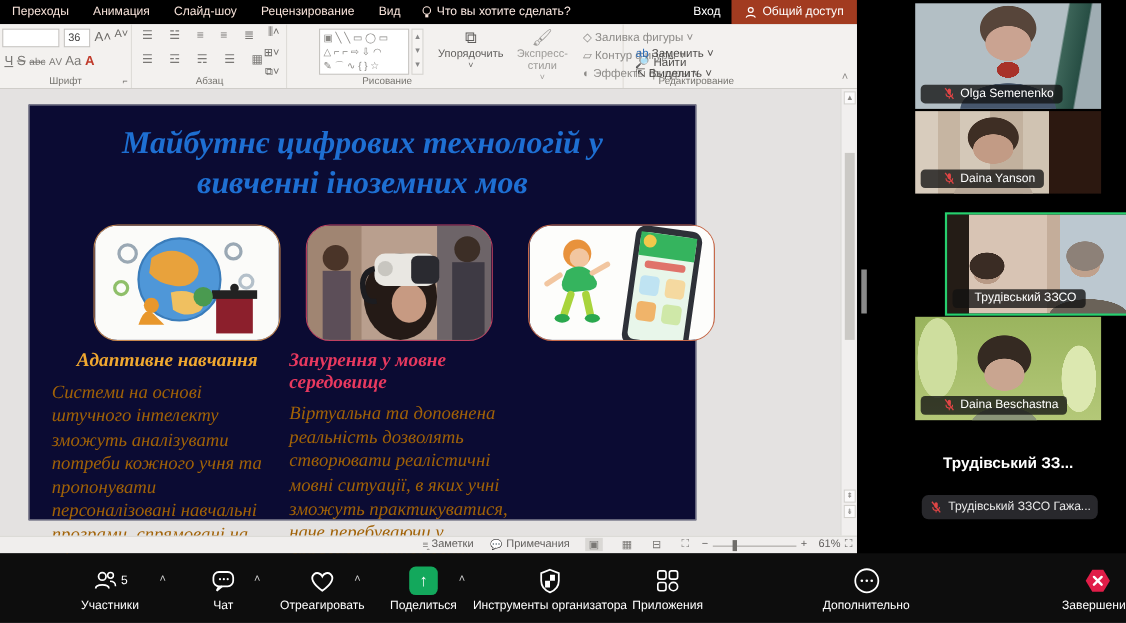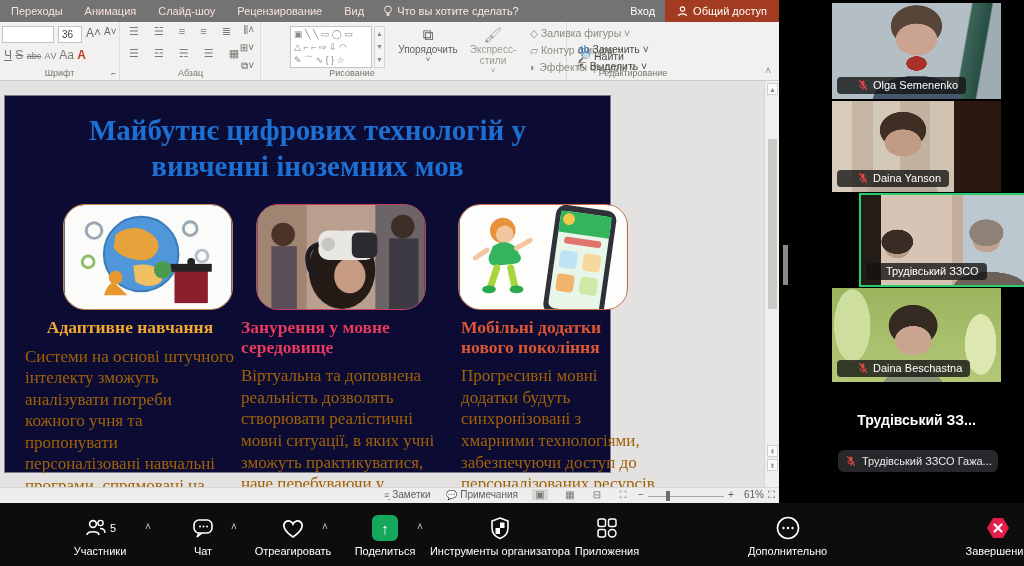--- a/index.html
+++ b/index.html
@@ -2,21 +2,21 @@
 <html><head>
 <meta charset="utf-8">
 <style>
   * { margin:0; padding:0; box-sizing:border-box; }
   html,body { width:1024px; height:566px; background:#000; overflow:hidden;
               font-family:"Liberation Sans", sans-serif; position:relative; }
 
   
   #ppt { position:absolute; left:0; top:0; width:779px; height:503px; background:#e6e4e3; }
 
-  .tabbar { position:absolute; left:0; top:0; width:779px; height:22px; background:#737373;
+  .tabbar { position:absolute; left:0; top:0; width:779px; height:22px; background:#000000;
             display:flex; align-items:center; color:#f8e3da; font-size:11px; }
   .tab { padding:0 11px; line-height:22px; white-space:nowrap; }
   .tellme { display:flex; align-items:flex-start; gap:4px; padding:0 8px; color:#fbe9e2; }
   .tab-spacer { flex:1; }
   .signin { padding:0 10px; color:#fff; }
   .share-btn { height:22px; background:#a23b20; color:#fff; display:flex; align-items:center;
                gap:5px; padding:0 12px; }
 
   .ribbon { position:absolute; left:0; top:22px; width:779px; height:59px; background:#f3f1ef;
             border-bottom:1px solid #cfcdc9; font-size:10px; color:#5f5d5b; }
@@ -32,22 +32,22 @@
   .shapes-scroll { position:absolute; left:112px; top:4px; width:11px; height:42px; background:#f6f4f2;
             border:1px solid #d6d4d0; font-size:7px; color:#888; text-align:center; line-height:13px; }
   .big-cmd { position:absolute; text-align:center; font-size:10px; color:#5f5d5b; width:58px; }
   .big-cmd .ic { font-size:15px; line-height:18px; }
   .small-cmd { position:absolute; font-size:10.5px; color:#8d8b88; white-space:nowrap; }
   .small-cmd.dark { color:#4f4d4b; }
   .collapse { position:absolute; right:8px; bottom:4px; color:#8a8885; font-size:10px; }
 
   
   .workspace { position:absolute; left:0; top:81px; width:779px; height:406px; background:#e4e2e1; }
-  .slide { position:absolute; left:4px; top:14px; width:607px; height:378px;
-           background:#0b0b33; border:1px solid #7a7a8c; }
+  .slide { position:absolute; left:26px; top:14px; width:607px; height:378px;
+           background:#0b0b33; border:1px solid #7a7a8c;font-style:italic; }
   .slide-title { position:absolute; left:8%; top:16px; width:84%; text-align:center;
                  font-family:"Liberation Serif", serif; font-weight:bold; font-size:29px;
                  line-height:1.25; color:#1e6fd2; }
   .card { position:absolute; top:108px; width:170px; height:106px; border-radius:22px; overflow:hidden; }
   .card svg { display:block; width:100%; height:100%; }
   .col { position:absolute; font-family:"Liberation Serif", serif; }
   .col-h { font-weight:bold; font-size:17.5px; line-height:1.12; margin-bottom:8px; }
   .col-b { color:#a16207; font-size:17px; line-height:1.27; }
   .h1c { color:#f0a830; text-align:center; }
   .h2c { color:#e8395f; }
@@ -86,21 +86,21 @@
 
   
   .vid1 { top:3px;  height:96px;
     background:
       radial-gradient(ellipse 17px 12px at 50% 63%, #a8322a 60%, transparent 61%),
       radial-gradient(ellipse 34px 26px at 50% 38%, #caa391 60%, transparent 62%),
       radial-gradient(ellipse 42px 34px at 50% 24%, #57453a 60%, transparent 62%),
       radial-gradient(ellipse 72px 40px at 50% 101%, #46566c 60%, transparent 61%),
       linear-gradient(100deg, #b3bfc5 75%, #3c6458 76%, #274e44 86%, #9fadb3 87%);
   }
-  .vid2 { top:101px; height:91px;
+  .vid2 { top:101px; height:75px;
     background:
       radial-gradient(ellipse 30px 22px at 42% 46%, #c29b85 60%, transparent 62%),
       radial-gradient(ellipse 38px 30px at 42% 32%, #3e2e24 60%, transparent 62%),
       radial-gradient(ellipse 60px 34px at 42% 104%, #b8a898 60%, transparent 61%),
       linear-gradient(90deg, #d8ccbd 0 12%, #c6b5a2 12% 24%, #d4c8b8 24% 40%, #c2b19e 40% 58%,
                       #d0c3b2 58% 72%, #2c1810 72% 100%);
   }
   .vid3 { top:193px; height:94px;
     background:
       radial-gradient(ellipse 26px 20px at 22% 52%, #3a2c24 60%, transparent 62%),
@@ -277,24 +277,20 @@
       </div>
 
       <div class="col" style="left:20px;top:222px;width:210px;">
         <div class="col-h h1c">Адаптивне навчання</div>
         <div class="col-b">Системи на основі штучного інтелекту зможуть аналізувати потреби кожного учня та пропонувати персоналізовані навчальні програми, спрямовані на ефективне засвоєння мови.</div>
       </div>
       <div class="col" style="left:236px;top:222px;width:208px;">
         <div class="col-h h2c">Занурення у мовне середовище</div>
         <div class="col-b">Віртуальна та доповнена реальність дозволять створювати реалістичні мовні ситуації, в яких учні зможуть практикуватися, наче перебуваючи у справжній іншомовній країні.</div>
       </div>
-      <div class="col" style="left:456px;top:222px;width:196px;">
-        <div class="col-h h3c">Мобільні додатки нового покоління</div>
-        <div class="col-b">Прогресивні мовні додатки будуть синхронізовані з хмарними технологіями, забезпечуючи доступ до персоналізованих ресурсів будь-де і будь-коли.</div>
-      </div>
     </div>
 
     <div class="v-scroll">
       <div class="arrow" style="top:2px;">▲</div>
       <div class="thumb"></div>
       <div class="arrow" style="bottom:30px;">⇞</div>
       <div class="arrow" style="bottom:16px;">⇟</div>
     </div>
   </div>
 

